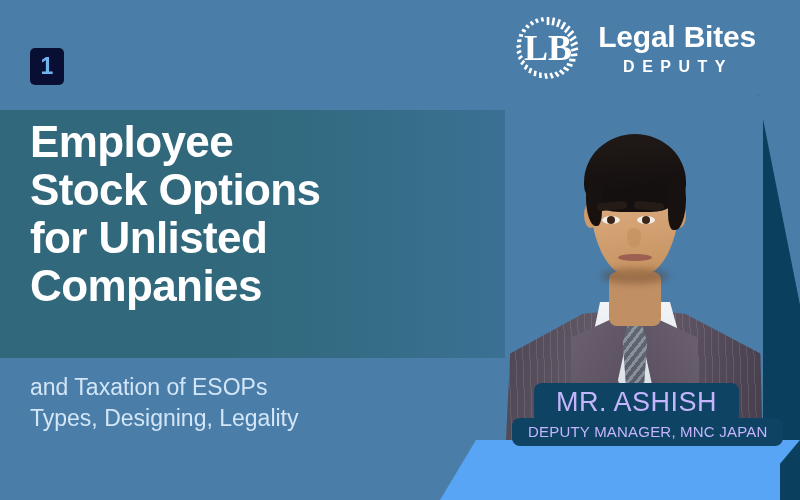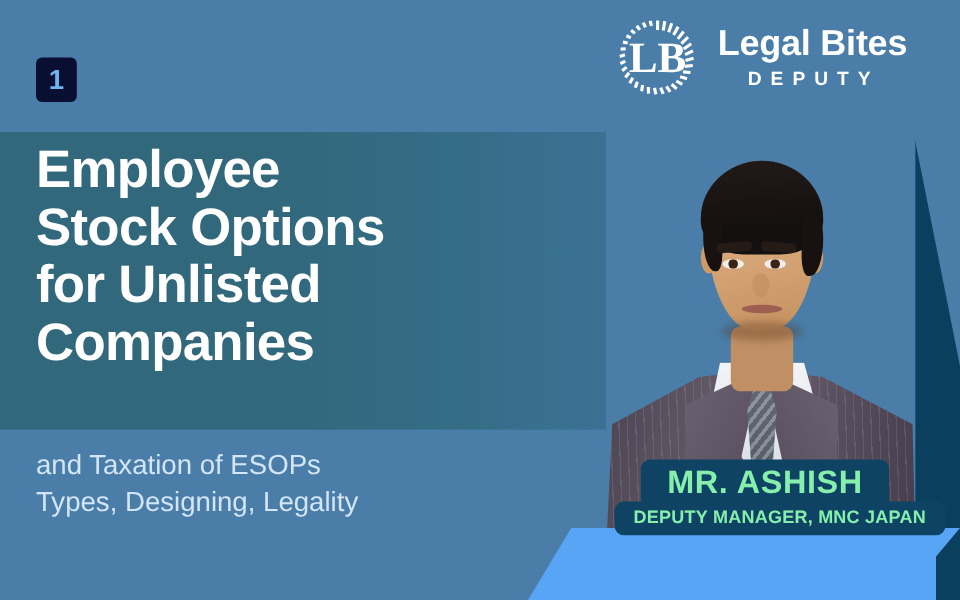--- a/index.html
+++ b/index.html
@@ -297,25 +297,25 @@
     background:rgba(90,55,28,.35);
     border-radius:50%;
     filter:blur(3px);
   }
 
   
   .nameplate {
     position:absolute;
     z-index:6;
     background:#0e4363;
-    color:#86efac;
+    color:#c4b5fd;
     border-radius:8px;
     text-align:left;
     white-space:nowrap;
-    font-weight:700;
+    font-weight:400;
   }
   .name-main {
     left:534px; top:383px;
     padding:4px 22px 6px 22px;
     font-size:27px;
     letter-spacing:.5px;
   }
   .name-sub {
     left:512px; top:418px;
     padding:5px 16px 6px 16px;

